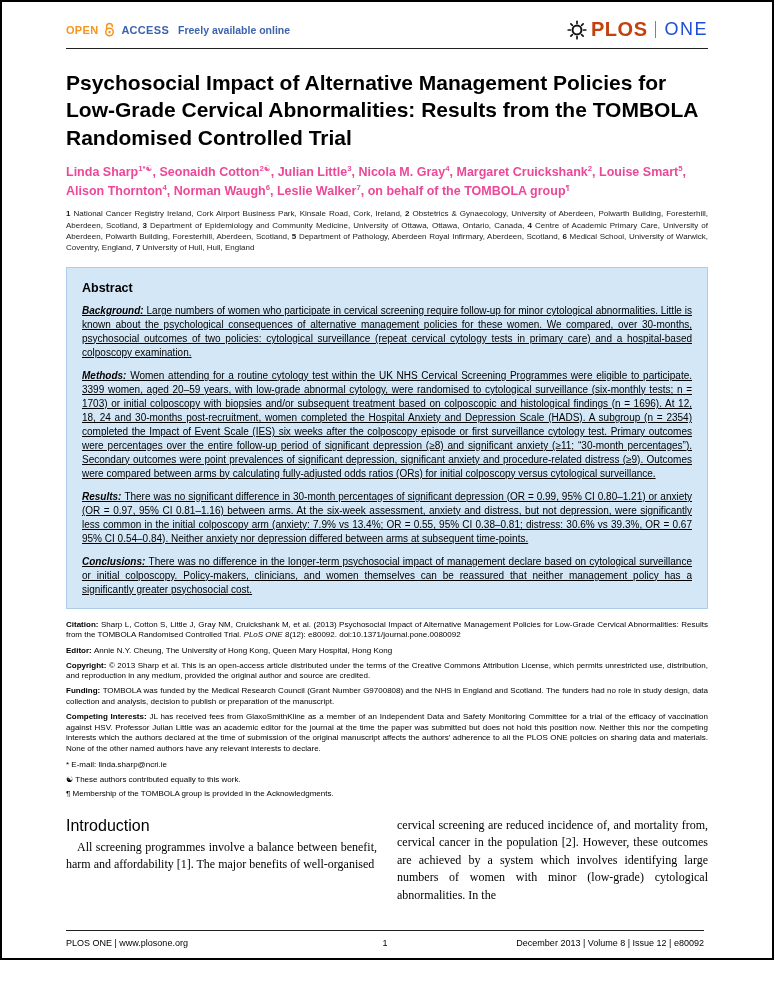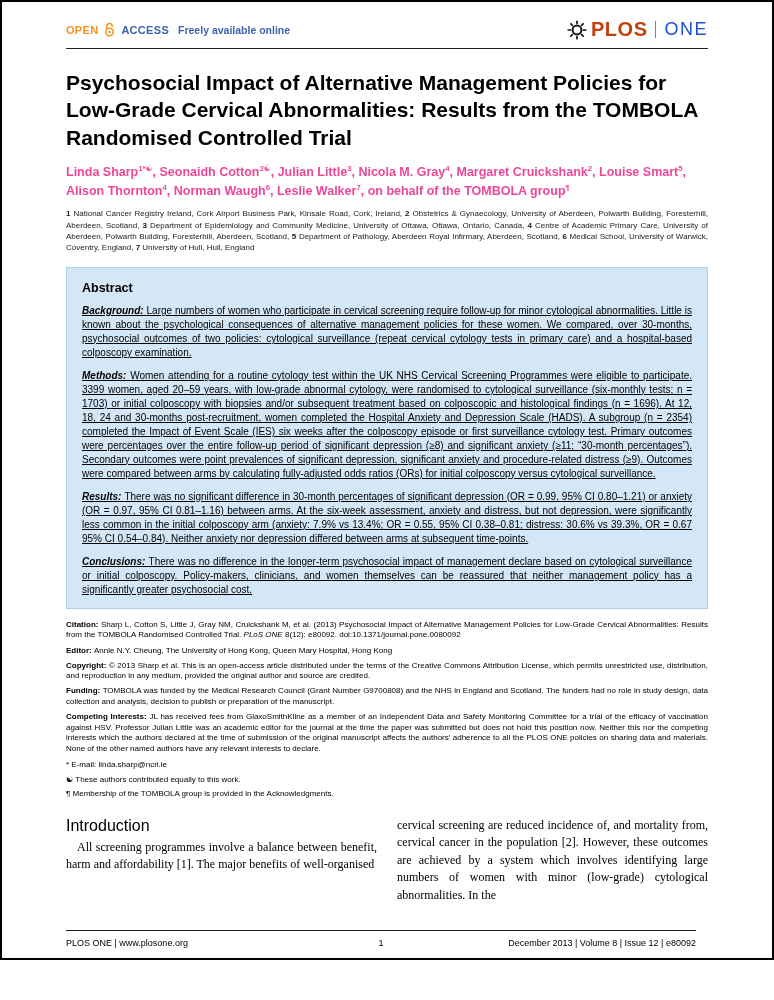--- a/index.html
+++ b/index.html
@@ -49,21 +49,21 @@
   .intro { margin-top:17px; display:flex; gap:20px; }
   .intro .col { flex:1; min-width:0; }
   .intro h3 { font-size:16px; font-weight:normal; margin-bottom:4px; }
   .intro p {
     font-family:"Liberation Serif","DejaVu Serif",serif;
     font-size:12px; line-height:1.45; text-align:justify;
   }
   .intro .indent { text-indent:11px; }
   
   .footer {
-    position:absolute; left:64px; right:76px; bottom:10px;
+    position:absolute; left:64px; right:68px; bottom:10px;
     border-top:1.5px solid #231f20; padding-top:7px;
     display:flex; justify-content:space-between; align-items:baseline;
     font-size:9px;
   }
   .footer .fc { position:absolute; left:50%; transform:translateX(-50%); }
 </style>
 </head>
 <body>
 
 <div class="page">

